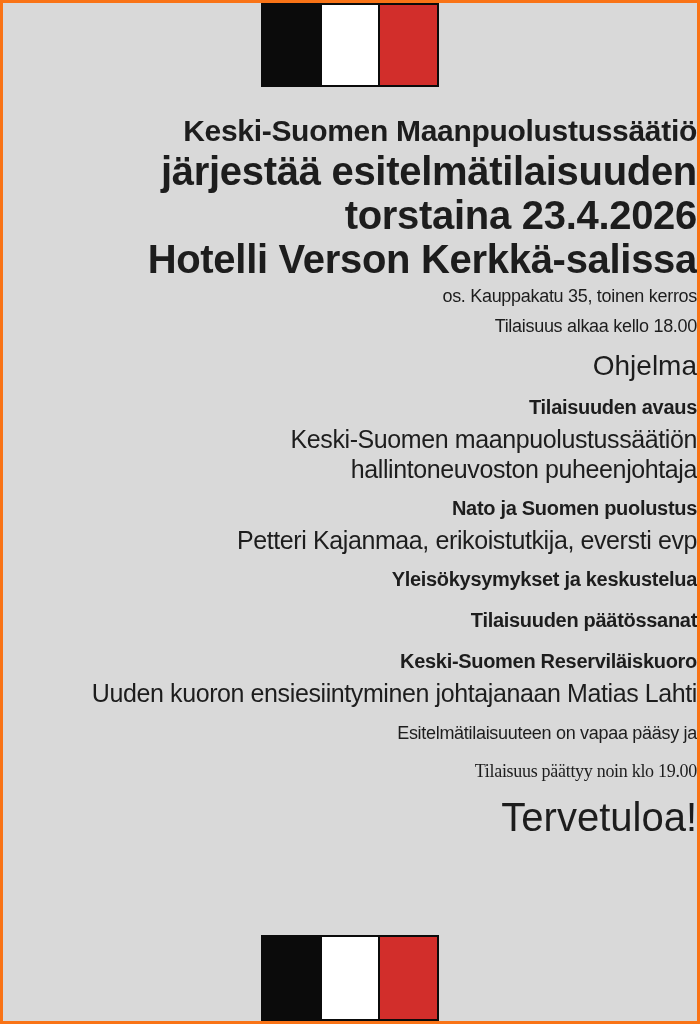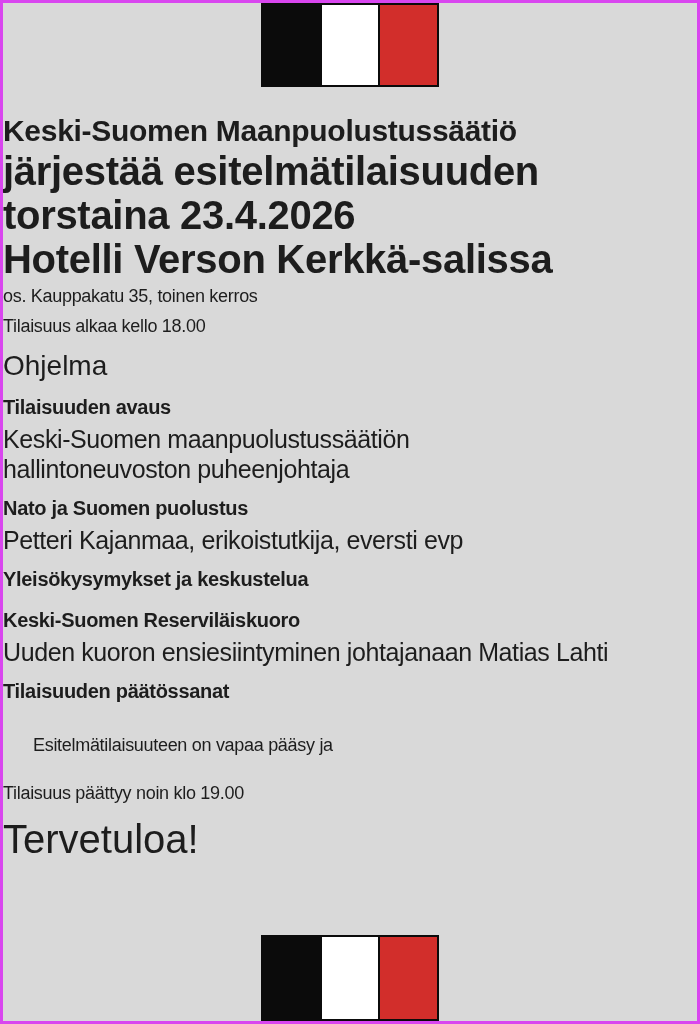--- a/index.html
+++ b/index.html
@@ -6,25 +6,25 @@
     margin: 0;
     padding: 0;
     background: #ffffff;
     font-family: "Liberation Sans", sans-serif;
   }
   .poster {
     position: relative;
     width: 700px;
     height: 1024px;
     box-sizing: border-box;
-    border: 3px solid #d946ef;
+    border: 3px solid #f97316;
     background: #d9d9d9;
     overflow: hidden;
     color: #1d1d1d;
-    text-align: left;
+    text-align: right;
   }
   
   .flag {
     width: 178px;
     height: 84px;
     box-sizing: border-box;
     border: 2px solid #0b0b0b;
     display: flex;
   }
   .flag-top { margin: 0 auto; }
@@ -70,22 +70,22 @@
     font-weight: bold;
     line-height: 34px;
     letter-spacing: -0.3px;
   }
   .detail {
     font-size: 25px;
     line-height: 30px;
     letter-spacing: -0.4px;
     white-space: nowrap;
   }
-  .admission { margin-top: 22px; padding-left: 30px; }
-  .end-time { margin-top: 18px; }
+  .admission { margin-top: 10px; padding-left: 30px; }
+  .end-time { margin-top: 8px; font-family: Liberation Serif, serif; }
   .closing {
     margin-top: 8px;
     font-size: 40px;
     line-height: 46px;
     font-weight: normal;
   }
 </style>
 </head>
 <body>
 
@@ -117,26 +117,26 @@
   <div>
     <div class="item-title">Nato ja Suomen puolustus</div>
     <div class="detail">Petteri Kajanmaa, erikoistutkija, eversti evp</div>
   </div>
 
   <div>
     <div class="item-title">Yleisökysymykset ja keskustelua</div>
   </div>
 
   <div>
-    <div class="item-title">Keski-Suomen Reserviläiskuoro</div>
-    <div class="detail">Uuden kuoron ensiesiintyminen johtajanaan Matias Lahti</div>
+    <div class="item-title">Tilaisuuden päätössanat</div>
   </div>
 
   <div>
-    <div class="item-title">Tilaisuuden päätössanat</div>
+    <div class="item-title">Keski-Suomen Reserviläiskuoro</div>
+    <div class="detail">Uuden kuoron ensiesiintyminen johtajanaan Matias Lahti</div>
   </div>
 
   <div class="sub admission">Esitelmätilaisuuteen on vapaa pääsy ja</div>
   <div class="sub end-time">Tilaisuus päättyy noin klo 19.00</div>
   <div class="closing">Tervetuloa!</div>
 
   <div class="flag flag-bottom">
     <div class="stripe" style="background: rgb(11, 11, 11);"></div>
     <div class="stripe mid" style="background: rgb(255, 255, 255);"></div>
     <div class="stripe" style="background: rgb(210, 46, 43);"></div>

